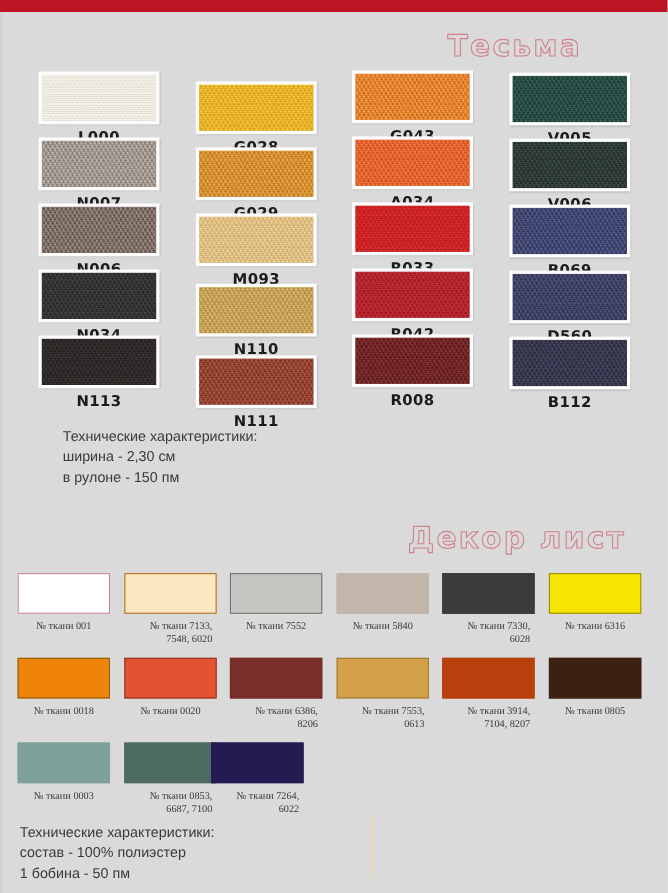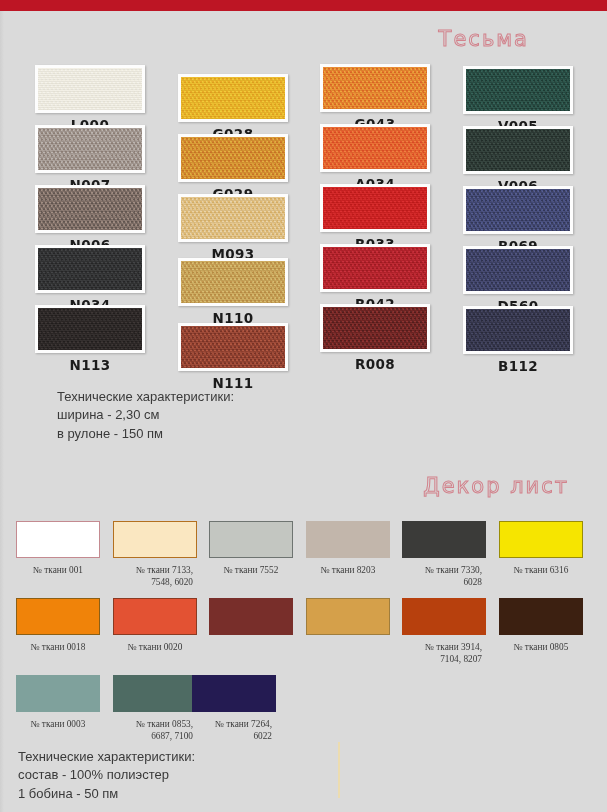--- a/index.html
+++ b/index.html
@@ -29,22 +29,22 @@
   #left-edge-shade {
     position: absolute; left: 0; top: 11px;
     width: 4px; height: 801px;
     background: linear-gradient(to right, #cfcfcf, #dadada);
   }
 
   
   .section-title {
     position: absolute;
     font-family: "DejaVu Sans", sans-serif;
-    font-size: 21px;
-    font-weight: normal;
+    font-size: 27px;
+    font-weight: bold;
     letter-spacing: 2px;
     color: transparent;
     -webkit-text-stroke: 1px #d2828c;
     text-shadow: 0 0 0 transparent;
     white-space: nowrap;
   }
   #title-tesma { right: 78px; top: 27px; }
   #title-dekor { right: 38px; top: 474px; }
 
   
@@ -274,44 +274,48 @@
       <div class="decor-swatch" style="background: rgb(250, 231, 193); border-color: rgb(179, 112, 31);"></div>
       <div class="decor-label ind">№ ткани 7133,
 7548, 6020</div>
     </div>
     <div class="decor-cell" style="left: 209px; top: 521px;">
       <div class="decor-swatch" style="background: rgb(195, 198, 193); border-color: rgb(110, 116, 113);"></div>
       <div class="decor-label">№ ткани 7552</div>
     </div>
     <div class="decor-cell" style="left: 306px; top: 521px;">
       <div class="decor-swatch" style="background: rgb(194, 182, 171); border-color: rgb(194, 182, 171);"></div>
-      <div class="decor-label">№ ткани 8203</div>
+      <div class="decor-label">№ ткани 5840</div>
     </div>
     <div class="decor-cell" style="left: 402px; top: 521px;">
       <div class="decor-swatch" style="background: rgb(59, 59, 57); border-color: rgb(59, 59, 57);"></div>
       <div class="decor-label ind">№ ткани 7330,
 6028</div>
     </div>
     <div class="decor-cell" style="left: 499px; top: 521px;">
       <div class="decor-swatch" style="background: rgb(246, 229, 0); border-color: rgb(154, 141, 6);"></div>
       <div class="decor-label">№ ткани 6316</div>
     </div>
     <div class="decor-cell" style="left: 16px; top: 598px;">
       <div class="decor-swatch" style="background: rgb(240, 131, 9); border-color: rgb(138, 95, 22);"></div>
       <div class="decor-label">№ ткани 0018</div>
     </div>
     <div class="decor-cell" style="left: 113px; top: 598px;">
       <div class="decor-swatch" style="background: rgb(227, 82, 51); border-color: rgb(138, 58, 34);"></div>
       <div class="decor-label">№ ткани 0020</div>
     </div>
     <div class="decor-cell" style="left: 209px; top: 598px;">
       <div class="decor-swatch" style="background: rgb(120, 46, 42); border-color: rgb(120, 46, 42);"></div>
+      <div class="decor-label ind">№ ткани 6386,
+8206</div>
     </div>
     <div class="decor-cell" style="left: 306px; top: 598px;">
       <div class="decor-swatch" style="background: rgb(213, 160, 74); border-color: rgb(160, 125, 60);"></div>
+      <div class="decor-label ind">№ ткани 7553,
+0613</div>
     </div>
     <div class="decor-cell" style="left: 402px; top: 598px;">
       <div class="decor-swatch" style="background: rgb(183, 64, 13); border-color: rgb(183, 64, 13);"></div>
       <div class="decor-label ind">№ ткани 3914,
 7104, 8207</div>
     </div>
     <div class="decor-cell" style="left: 499px; top: 598px;">
       <div class="decor-swatch" style="background: rgb(60, 32, 17); border-color: rgb(60, 32, 17);"></div>
       <div class="decor-label">№ ткани 0805</div>
     </div>

